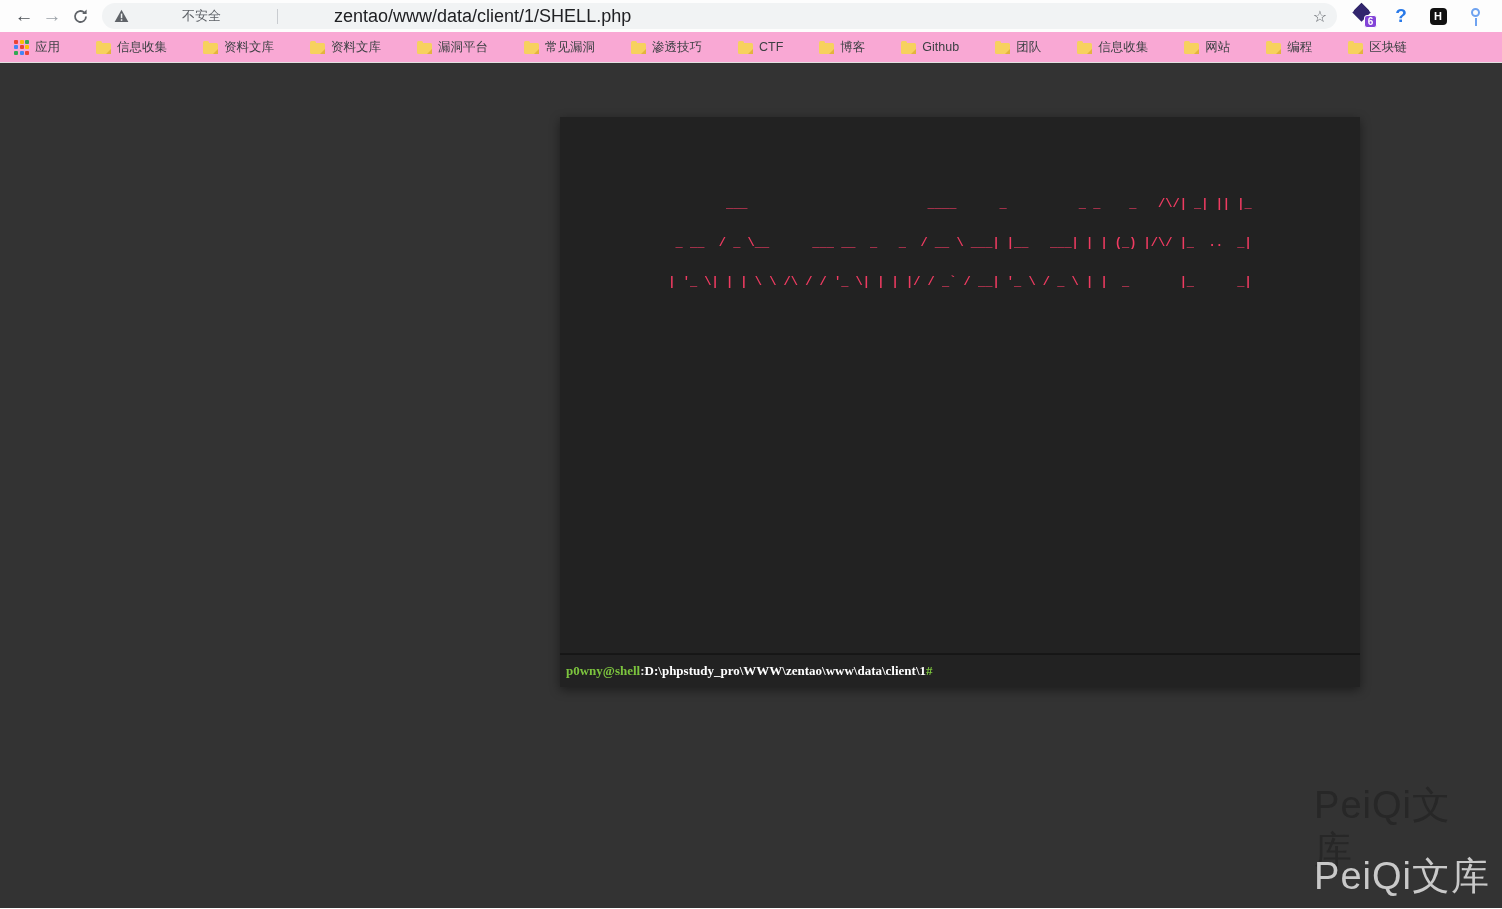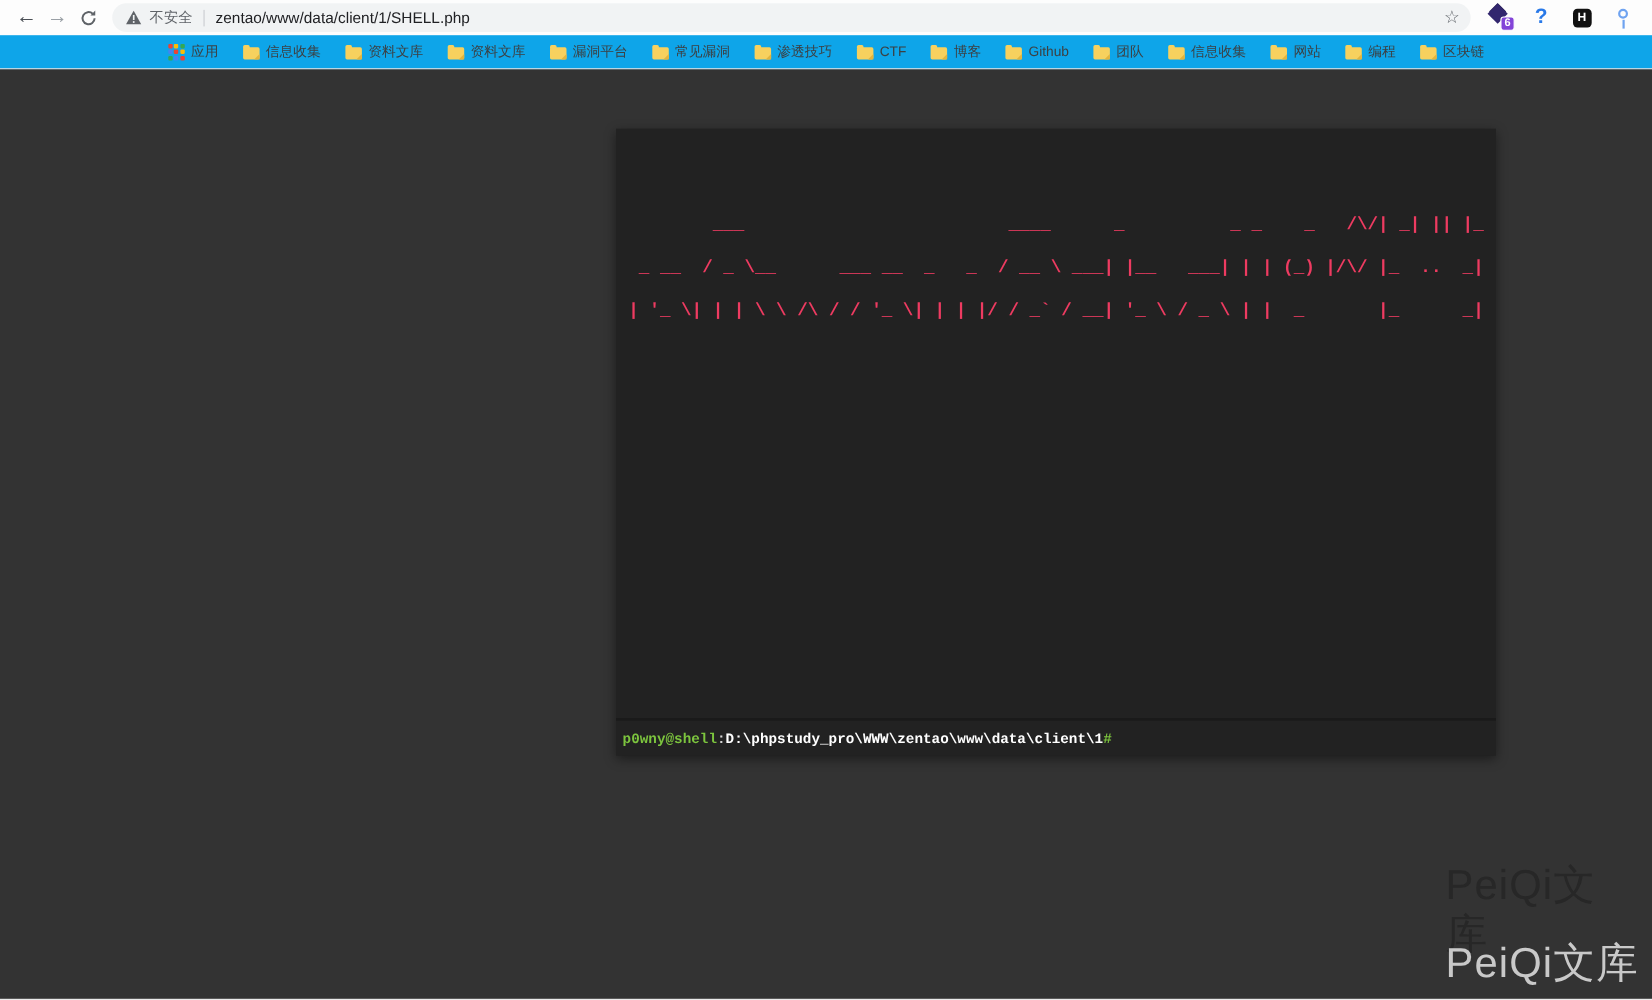--- a/index.html
+++ b/index.html
@@ -7,43 +7,43 @@
 
   
   .toolbar{
     height:32px; background:#fdfdfd; display:flex; align-items:center; padding:0 8px 0 10px;
   }
   .nav-btn{ width:28px; height:28px; display:flex; align-items:center; justify-content:center;
     font-size:19px; color:#4a4f55; flex:0 0 auto; }
   .nav-btn.disabled{ color:#9aa0a6; }
   .omnibox{
     flex:1 1 auto; height:26px; background:#f1f3f4; border-radius:14px; margin-left:8px;
-    display:flex; align-items:center; padding:0 10px 0 12px; min-width:0;
+    display:flex; align-items:center; padding:0 10px 0 12px; min-width:0;gap:46px;
   }
   .warn-icon{ flex:0 0 auto; display:flex; margin-right:7px; }
   .warn-text{ font-size:13px; color:#5f6368; margin-right:10px; white-space:nowrap; }
   .omni-sep{ width:1px; height:15px; background:#c9ccd0; margin-right:10px; }
-  .omni-url{ font-size:14px; color:#202124; white-space:nowrap; overflow:hidden; flex:1 1 auto; }
+  .omni-url{ font-size:18px; color:#202124; white-space:nowrap; overflow:hidden; flex:1 1 auto; }
   .star{ flex:0 0 auto; font-size:16px; color:#5f6368; margin-left:8px; }
   .ext-area{ flex:0 0 auto; display:flex; align-items:center; gap:15px; padding:0 8px 0 16px; }
   .ext-slot{ width:22px; height:24px; position:relative; display:flex; align-items:center; justify-content:center; }
   .diamond{ width:13px; height:13px; background:#32266e; transform:rotate(45deg); position:absolute; top:2px; left:2px; }
   .diamond2{ width:11px; height:11px; background:#241b52; transform:rotate(45deg); position:absolute; top:1px; left:3px; }
   .ext-badge{ position:absolute; right:-2px; bottom:0; min-width:13px; height:13px; background:#8344d8;
     border-radius:3px; color:#fff; font-size:10px; font-weight:bold; display:flex; align-items:center;
     justify-content:center; border:1px solid #fff; }
   .qmark{ color:#2979e8; font-size:19px; font-weight:bold; }
   .hbox{ width:17px; height:17px; background:#111; border-radius:4px; color:#fff; font-weight:bold;
     font-size:11px; display:flex; align-items:center; justify-content:center; }
   .pin{ width:9px; height:9px; border:2px solid #6fa3f0; border-radius:50%; position:relative; top:-4px; }
   .pin::after{ content:""; position:absolute; left:2.5px; top:8px; width:2px; height:8px; background:#6fa3f0; }
 
   .bookmarks{
-    height:31px; background:#0ea5e9; border-bottom:1px solid #e2e2e2;
-    display:flex; align-items:center; padding:0 14px; gap:22px;justify-content:center;
+    height:31px; background:#f9a8d4; border-bottom:1px solid #e2e2e2;
+    display:flex; align-items:center; padding:0 14px; gap:36px;
   }
   .bm-item{ display:flex; align-items:center; gap:6px; font-size:12.5px; color:#3c4043; white-space:nowrap; }
   .apps-grid{ display:grid; grid-template-columns:repeat(3,4px); grid-template-rows:repeat(3,4px); gap:1.5px; }
   .apps-grid i{ border-radius:1px; }
   .folder{ width:15px; height:11px; background:#f7d15e; border-radius:1.5px; position:relative; margin-top:3px; }
   .folder::before{ content:""; position:absolute; top:-2.5px; left:0; width:6px; height:3px; background:#f7d15e;
     border-radius:1.5px 1.5px 0 0; }
   .folder::after{ content:""; position:absolute; right:0; bottom:0; width:0; height:0;
     border-left:5px solid transparent; border-bottom:5px solid #e3b43c; }
 
@@ -51,28 +51,28 @@
   .page{ height:845px; background:#333333; position:relative; }
 
   .terminal{
     position:absolute; left:560px; top:54px; width:800px; height:570px;
     background:#222222; box-shadow:0 3px 10px rgba(0,0,0,.45);
     display:flex; flex-direction:column;
   }
   .term-content{ flex:1 1 auto; overflow:hidden; padding:5px; }
   .shell-logo{
     font-family:"Liberation Mono","DejaVu Sans Mono",monospace;
-    font-size:16px; line-height:13px; font-weight:bold; color:#ee3b61;
+    font-size:12px; line-height:13px; font-weight:bold; color:#ee3b61;
     white-space:pre; width:fit-content; margin:50px auto 0;
   }
   .shell-logo div{ white-space:pre; }
   .term-input{
     flex:0 0 33px; border-top:1px solid #161616; box-shadow:0 -1px 0 rgba(0,0,0,.3);
     display:flex; align-items:center; padding:0 6px;
-    font-family:Liberation Mono, monospace; font-size:13px; font-weight:bold;
+    font-family:Liberation Serif, serif; font-size:13px; font-weight:bold;
   }
   .p-user{ color:#7cc43e; }
   .p-colon{ color:#d4d4d4; }
   .p-path{ color:#ffffff; }
   .p-hash{ color:#7cc43e; margin-right:6px; }
   .cmd-input{ flex:1 1 auto; background:transparent; border:none; outline:none; color:#eee;
     font-family:inherit; font-size:inherit; height:100%; }
 
   .watermark{ position:absolute; right:12px; bottom:8px; font-size:38px; line-height:1.2;
     color:#c9c9c9; letter-spacing:1px; }

